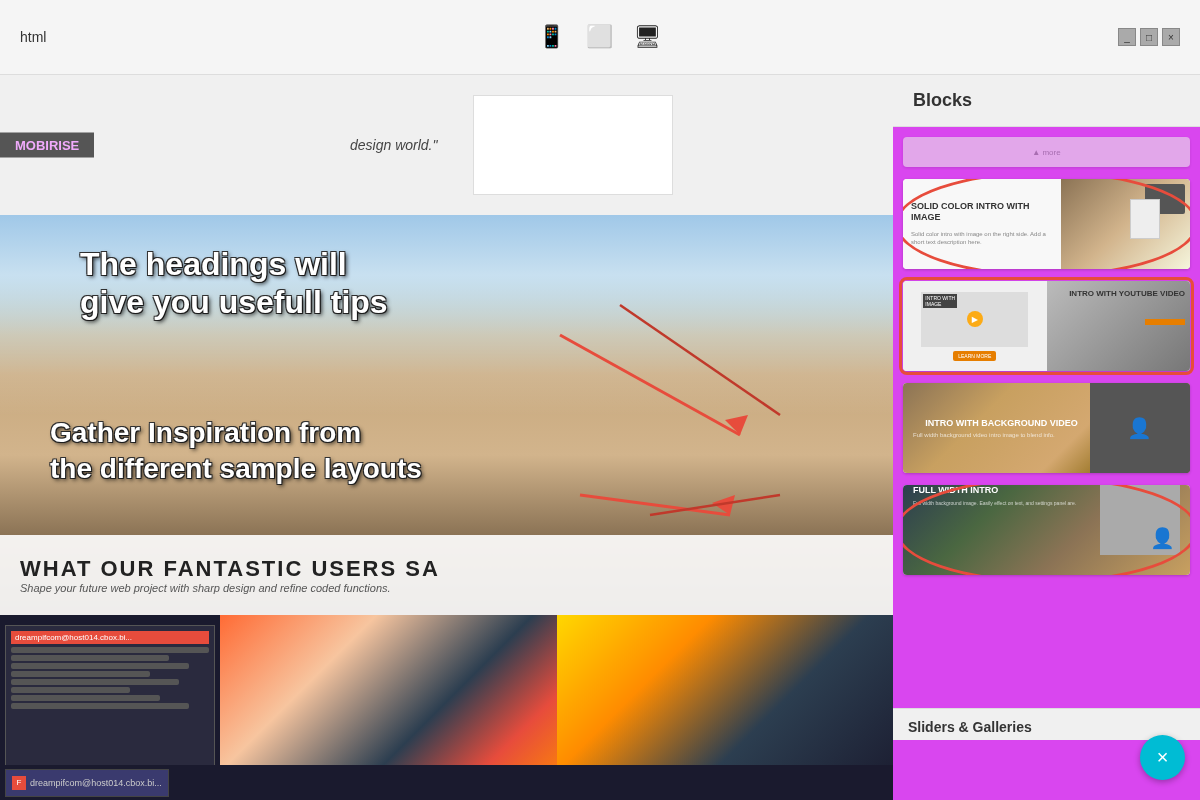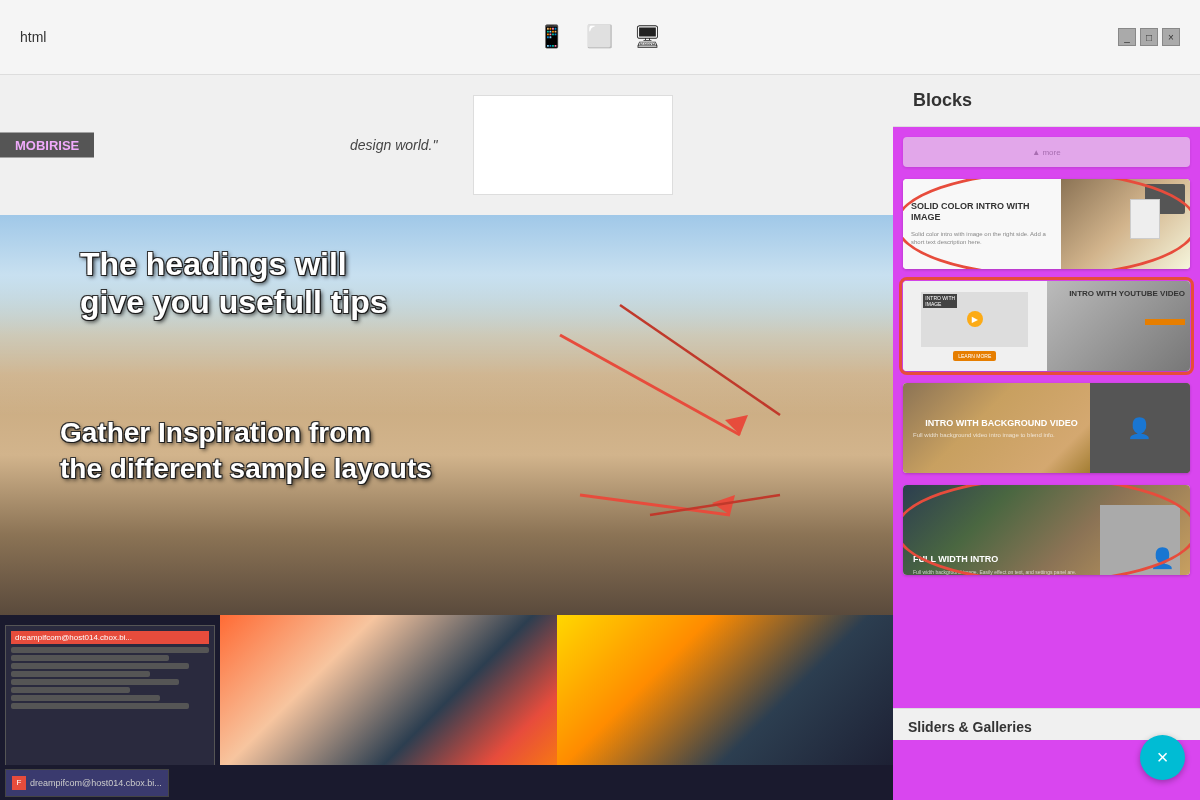--- a/index.html
+++ b/index.html
@@ -139,21 +139,21 @@
       color: white;
       text-shadow: 2px 2px 4px rgba(0,0,0,0.8), -1px -1px 0 #333, 1px -1px 0 #333, -1px 1px 0 #333, 1px 1px 0 #333;
       font-family: 'Comic Sans MS', cursive, sans-serif;
       line-height: 1.2;
       z-index: 10;
     }
 
     .annotation-text-2 {
       position: absolute;
       top: 200px;
-      left: 60px;
+      left: 50px;
       font-size: 28px;
       font-weight: bold;
       color: white;
       text-shadow: 2px 2px 4px rgba(0,0,0,0.8), -1px -1px 0 #333, 1px -1px 0 #333, -1px 1px 0 #333, 1px 1px 0 #333;
       font-family: 'Comic Sans MS', cursive, sans-serif;
       line-height: 1.3;
       z-index: 10;
     }
 
     .testimonials-section {
@@ -440,21 +440,21 @@
       margin-top: 3px;
     }
 
     
     .block4 {
       width: 100%;
       height: 90px;
       background: linear-gradient(135deg, #2c3e50 0%, #4a6741 30%, #8b7355 60%, #c8a060 100%);
       position: relative;
       display: flex;
-      align-items: flex-end;
+      align-items: flex-start;
       justify-content: space-between;
       padding: 0 10px;
     }
     .block4-title {
       color: white;
       font-size: 9px;
       font-weight: bold;
       line-height: 1.3;
     }
     .block4-desc {
@@ -568,20 +568,24 @@
       <div class="clouds"></div>
 
       <div class="annotation-text-1">
         The headings will<br>give you usefull tips
       </div>
 
       <div class="annotation-text-2">
         Gather Inspiration from<br>the different sample layouts
       </div>
 
+      <div class="testimonials-section">
+        <div class="testimonials-heading">WHAT OUR FANTASTIC USERS SA</div>
+        <div class="testimonials-sub">Shape your future web project with sharp design and refine coded functions.</div>
+      </div>
 
       <svg class="arrow-svg">
 
         <line x1="560" y1="120" x2="740" y2="220" stroke="#e74c3c" stroke-width="3"></line>
         <polygon points="740,220 725,205 748,200" fill="#e74c3c"></polygon>
 
         <line x1="580" y1="280" x2="730" y2="300" stroke="#e74c3c" stroke-width="3"></line>
         <polygon points="730,300 712,288 735,280" fill="#e74c3c"></polygon>
 
         <line x1="620" y1="90" x2="780" y2="200" stroke="#c0392b" stroke-width="2.5"></line>

